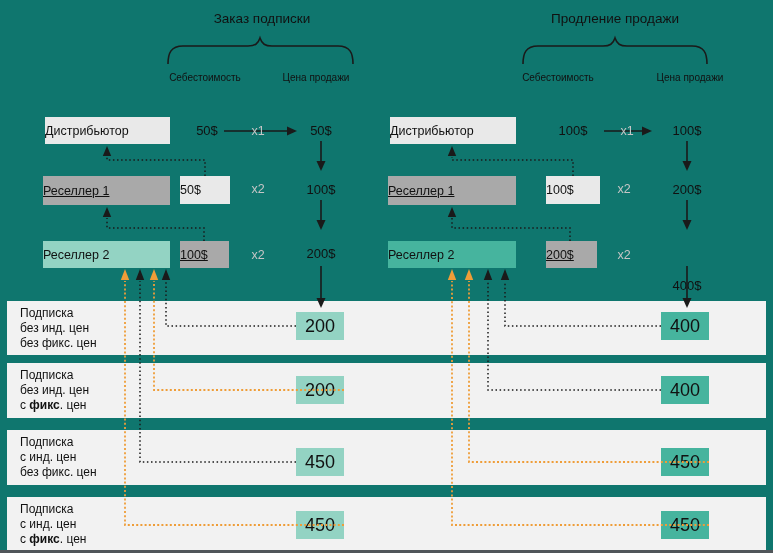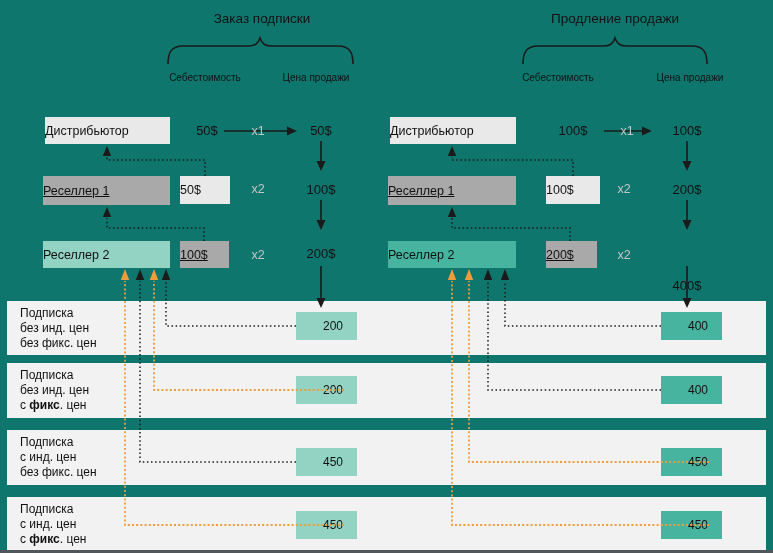--- a/index.html
+++ b/index.html
@@ -14,21 +14,21 @@
   .box-lightgray{background:#e9e9e9;}
   .box-gray{background:#a9a9a9;text-decoration:underline;}
   .box-tlight{background:#93d3c3;}
   .box-tdark{background:#46b49e;}
   .amount{position:absolute;width:60px;text-align:center;font-size:13px;line-height:14px;}
   .title{position:absolute;width:170px;text-align:center;font-size:13.5px;}
   .hdr{position:absolute;width:110px;text-align:center;font-size:10px;}
   .rlabel{position:absolute;left:20px;width:104px;display:flex;flex-direction:column;
           justify-content:center;text-align:left;font-size:12px;line-height:15px;}
   .resbox{position:absolute;width:48px;height:28px;display:flex;align-items:center;
-          justify-content:center;font-size:12px;padding-left:13px;}
+          justify-content:center;font-size:18px;}
   svg#wires{position:absolute;left:0;top:0;z-index:20;pointer-events:none;}
   .layer{position:absolute;left:0;top:0;z-index:10;}
   .bandslayer{position:absolute;left:0;top:0;z-index:0;}
   #bottomline{position:absolute;left:0;top:550px;width:773px;height:3px;background:#50565a;}
   .mult{font-size:12.5px;fill:#c6c6c6;}
 </style>
 </head>
 <body>
 
 <div id="canvas">

